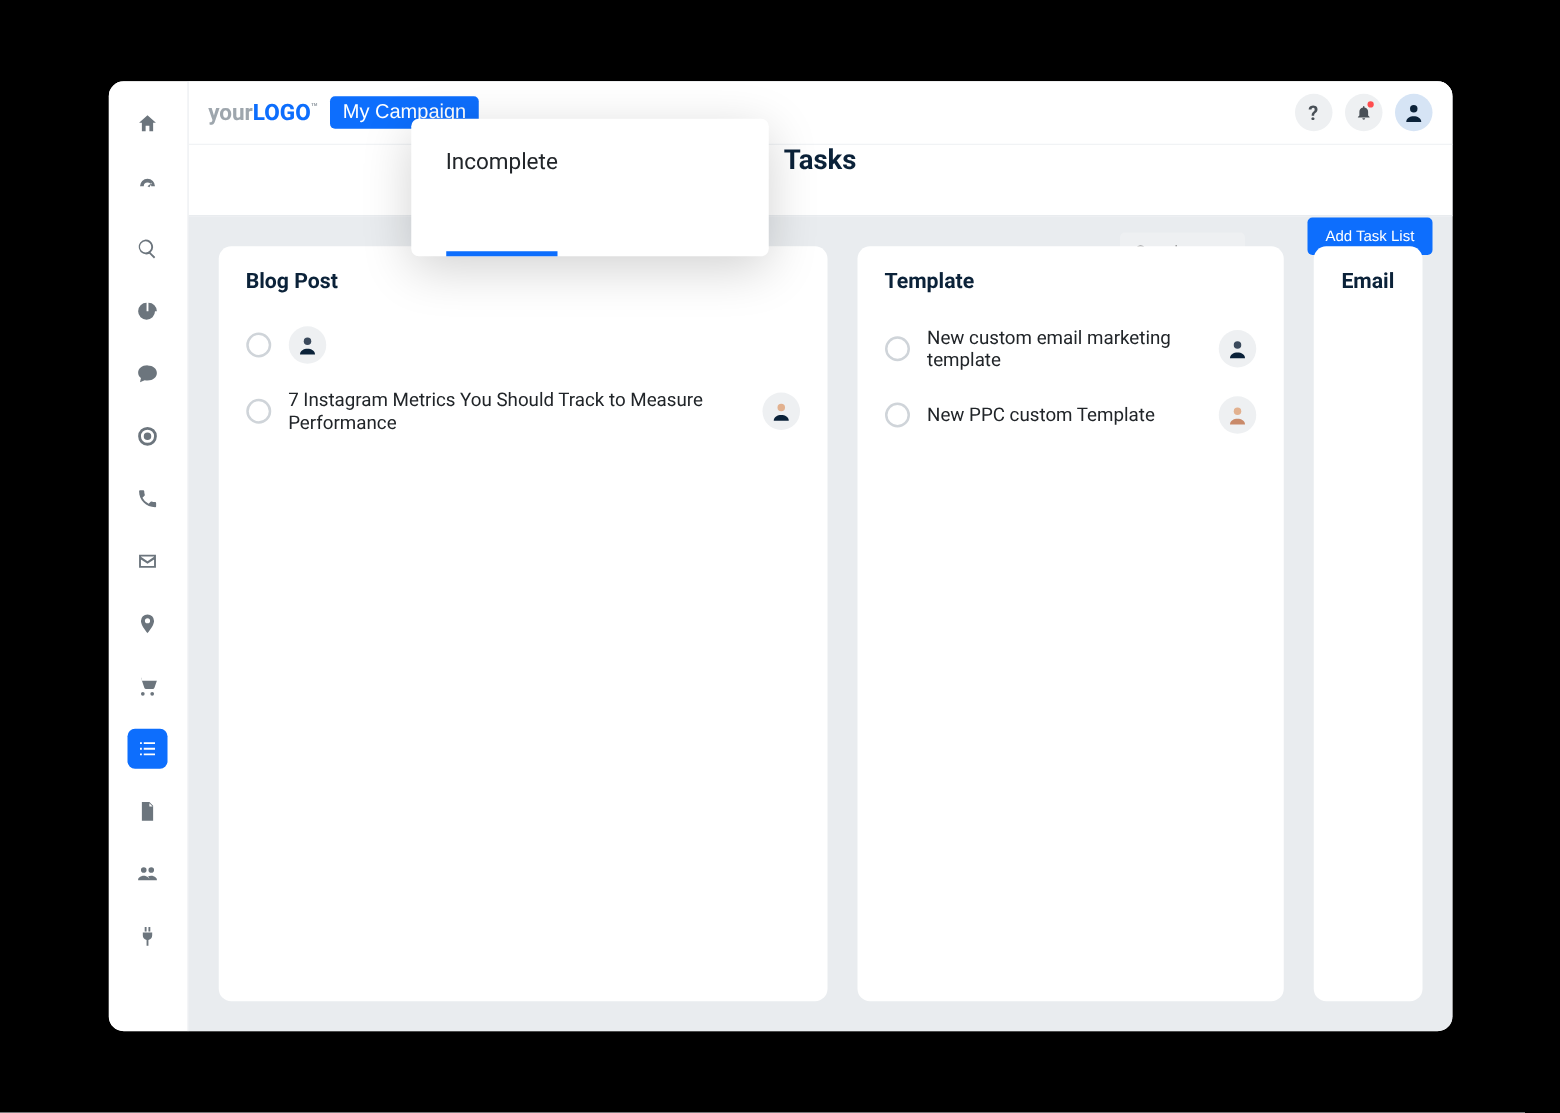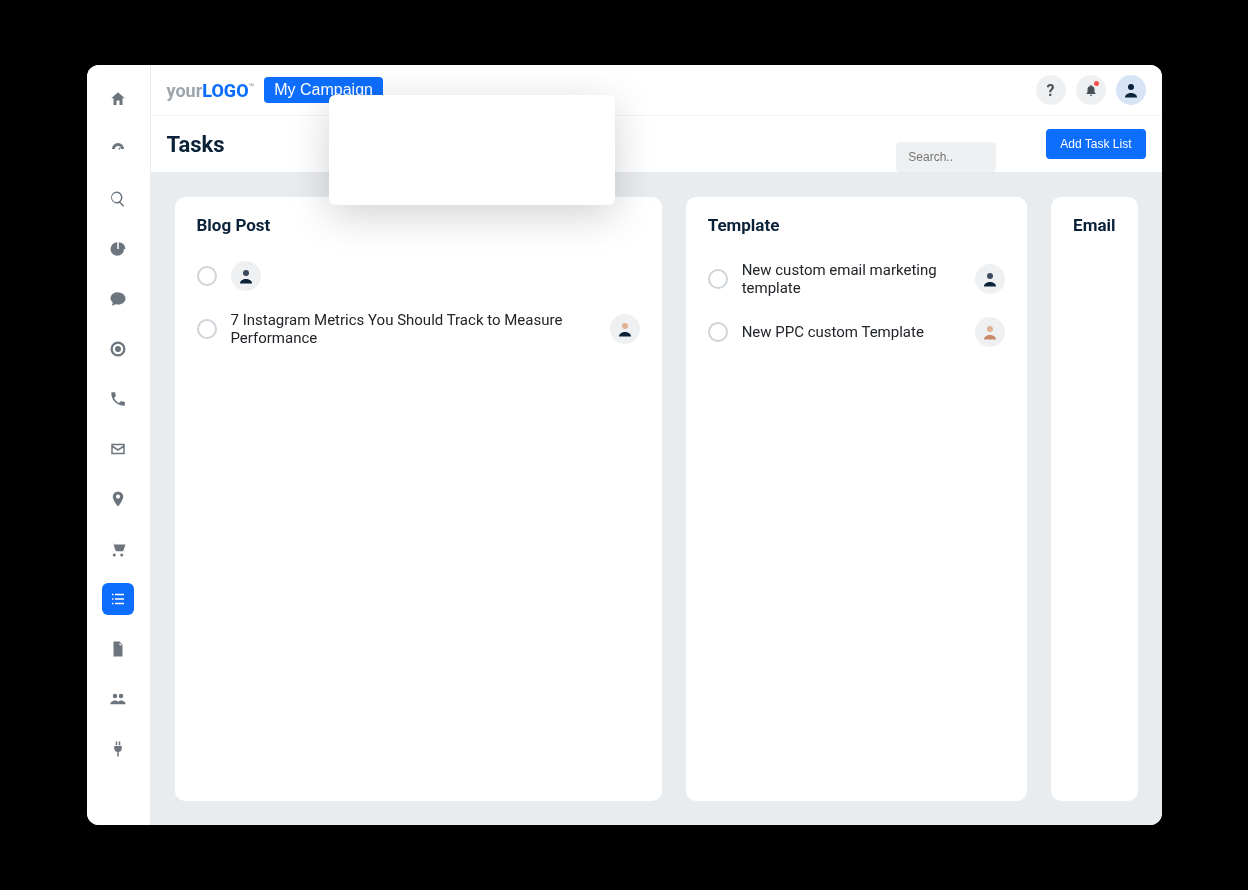--- a/index.html
+++ b/index.html
@@ -108,21 +108,22 @@
 .avatar svg { width: 18px; height: 18px; }
 .notif-dot { position:absolute; top:6px; right:7px; width:5px; height:5px; background:#ff4d4f; border-radius:50%; }
 .titlebar {
   height: 58px;
   background: #fff;
   border-top: 1px solid #f1f3f5;
   border-bottom: 1px solid #e9ecef;
   display: flex;
   align-items: center;
   padding: 0 16px;
-  gap: 8px;
+  gap: 20px;
+  flex-direction: column;
 }
 .page-title {
   font-size: 22px;
   font-weight: 700;
   color: #0b2239;
 }
 .titlebar-right {
   margin-left: auto;
   display: flex;
   gap: 10px;
@@ -379,15 +380,16 @@
       </div>
 
       <div class="task-card">
         <h3>Email</h3>
       </div>
 
     </div>
   </div>
 
   <div class="tabs-popup">
+    <div class="tab active">Incomplete</div>
   </div>
 
 </div>
 
 </body></html>

